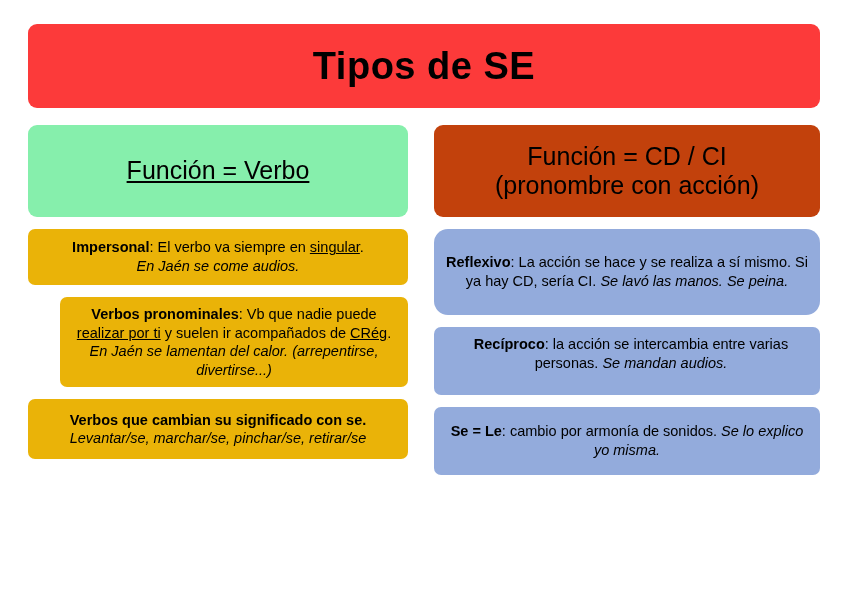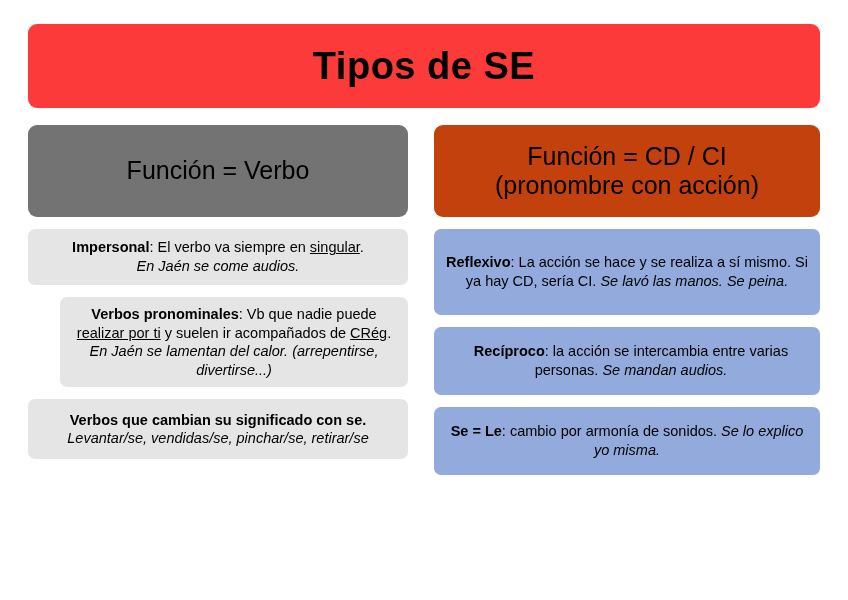--- a/index.html
+++ b/index.html
@@ -56,55 +56,56 @@
     text-align: center;
     box-sizing: border-box;
     padding: 6px 10px;
   }
   .col-header .hdr-text {
     font-size: 25px;
     color: #000000;
     line-height: 1.18;
   }
   .col-left .col-header {
-    background: #737373;
+    background: #86efac;
     height: 92px;
+    text-decoration: underline;
   }
   .col-right .col-header {
     background: #c2410c;
     height: 92px;
   }
 
   
   .cards { margin-top: 12px; }
   .card {
     border-radius: 7px;
     box-sizing: border-box;
     padding: 8px 12px;
     margin-bottom: 12px;
     text-align: center;
     font-size: 14.5px;
     line-height: 1.28;
     color: #000000;
   }
-  .card-green { background: #e5e5e5; }
+  .card-green { background: #eab308; }
   .card-blue  { background: #93abdc; }
 
   .card b { font-weight: bold; }
   .card i { font-style: italic; }
   .card u { text-decoration: underline; }
 
   
   .h-green-1 { min-height: 56px; display:flex; align-items:center; justify-content:center; }
   .h-green-2 { min-height: 74px; display:flex; align-items:center; justify-content:center; }
   .h-green-3 { min-height: 88px; display:flex; align-items:center; justify-content:center;margin-left:32px; }
   .h-green-4 { min-height: 60px; display:flex; align-items:center; }
 
-  .h-blue-1 { min-height: 86px; display:flex; align-items:center; justify-content:center; }
-  .h-blue-2 { min-height: 68px; display:flex; align-items:center; justify-content:center;padding-left:20px; }
+  .h-blue-1 { min-height: 86px; display:flex; align-items:center; justify-content:center;border-radius:14px; }
+  .h-blue-2 { min-height: 68px; display:flex; align-items:flex-start; justify-content:center;padding-left:20px; }
   .h-blue-3 { min-height: 68px; display:flex; align-items:center; justify-content:flex-end; }
 
   .card .inner { width: 100%; }
 </style>
 </head>
 <body>
 
 <div class="page">
 
   <div class="title-bar">
@@ -116,21 +117,21 @@
       <span class="hdr-text">Función = Verbo</span>
     </div>
     <div class="cards">
       <div class="card card-green h-green-1">
         <span class="inner"><b>Impersonal</b>: El verbo va siempre en <u>singular</u>.<br><i>En Jaén se come audios.</i></span>
       </div>
       <div class="card card-green h-green-3">
         <span class="inner"><b>Verbos pronominales</b>: Vb que nadie puede <u>realizar por ti</u> y suelen ir acompañados de <u>CRég</u>. <i>En Jaén se lamentan del calor. (arrepentirse, divertirse...)</i></span>
       </div>
       <div class="card card-green h-green-4">
-        <span class="inner"><b>Verbos que cambian su significado con se.</b><br><i>Levantar/se, vendidas/se, pinchar/se, retirar/se</i></span>
+        <span class="inner"><b>Verbos que cambian su significado con se.</b><br><i>Levantar/se, marchar/se, pinchar/se, retirar/se</i></span>
       </div>
     </div>
   </div>
 
   <div class="col col-right">
     <div class="col-header">
       <span class="hdr-text">
         <span>Función = CD / CI</span><br>
         <span>(pronombre con acción)</span>
       </span>

